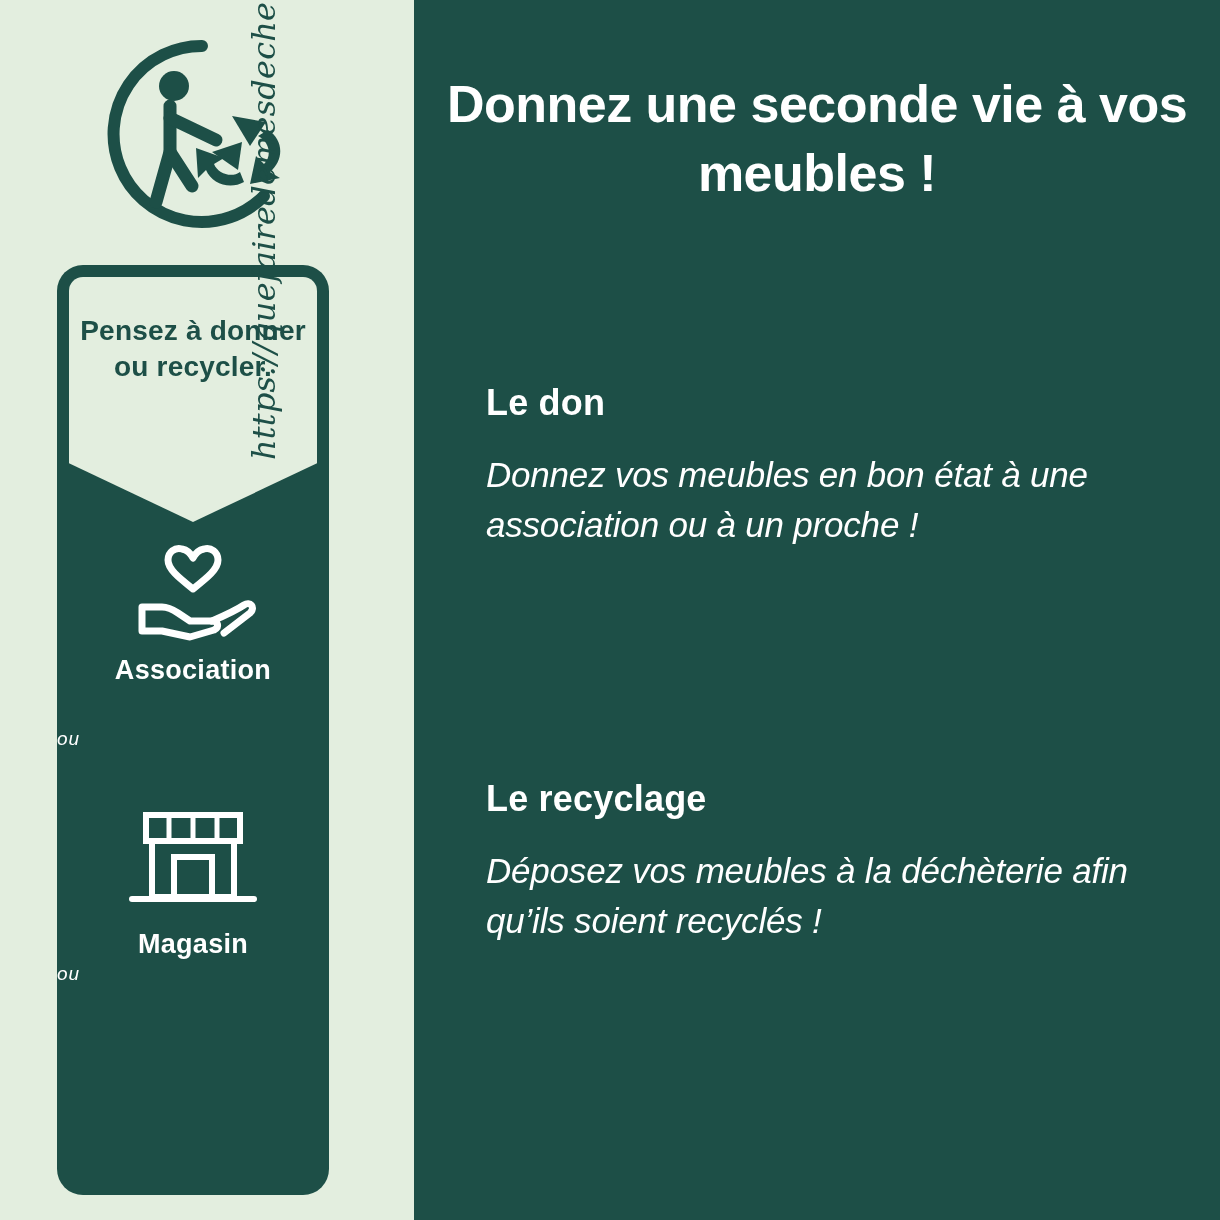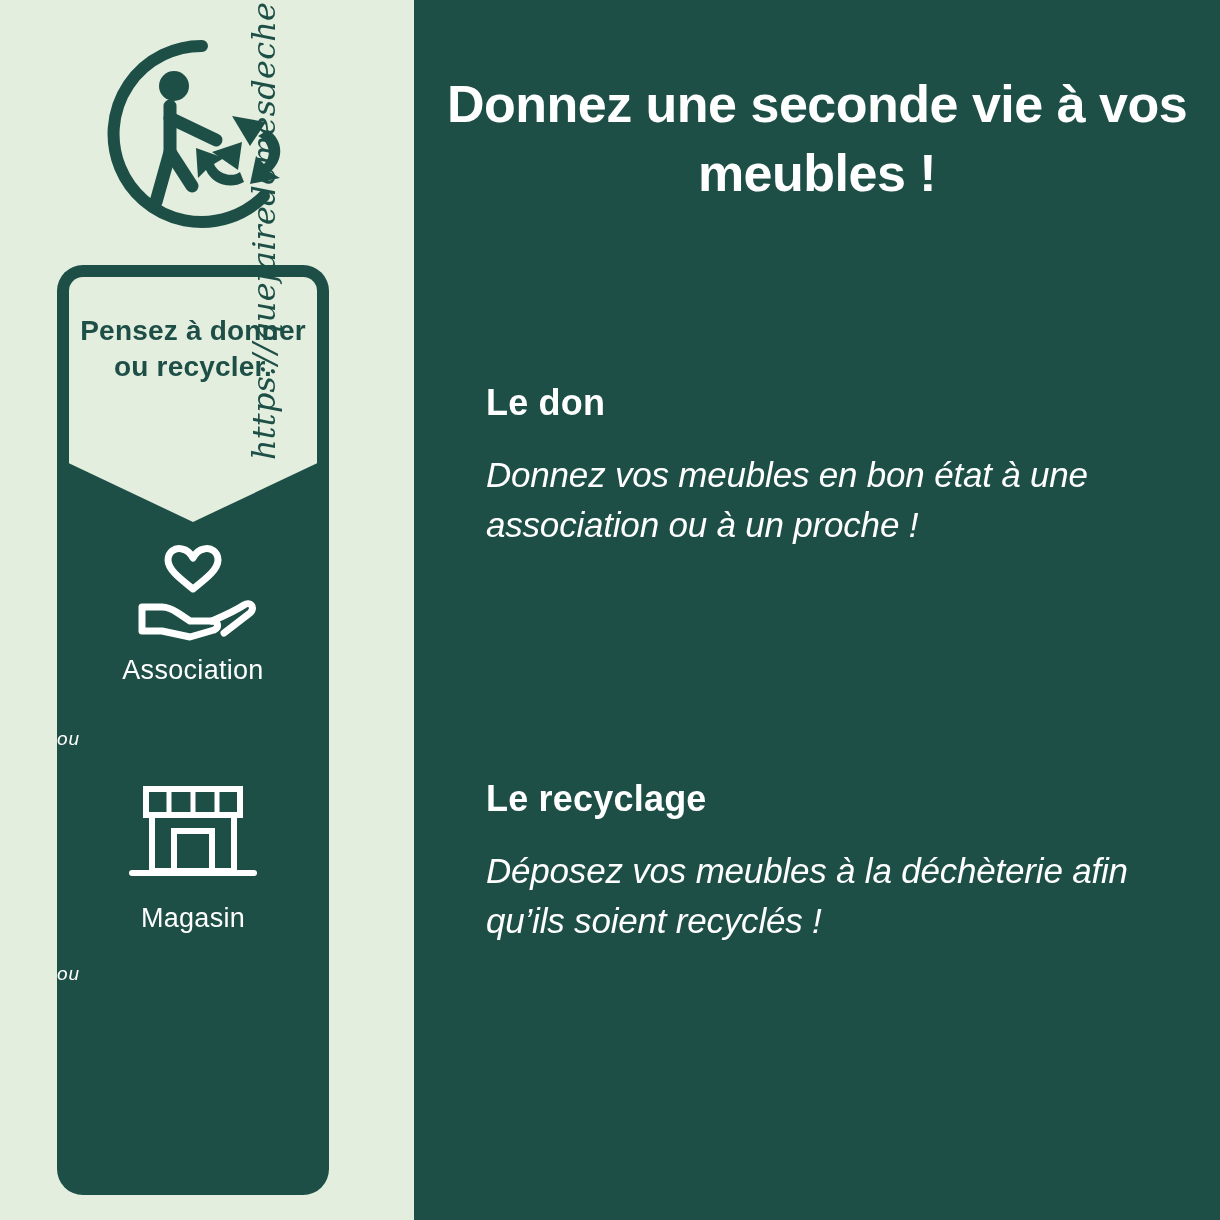--- a/index.html
+++ b/index.html
@@ -76,34 +76,34 @@
     width: 272px;
     text-align: center;
     color: #ffffff;
   }
   .step .step-icon {
     display: block;
     margin: 0 auto 10px auto;
   }
   .step .step-label {
     font-size: 27px;
-    font-weight: normal;
+    font-weight: bold;
     letter-spacing: 0.3px;
   }
   .or {
     position: absolute;
     width: 272px;
     color: #ffffff;
     font-size: 19px;
     font-style: italic;
     letter-spacing: 1px;
   }
   #step-association { top: 280px; }
   #or-1            { top: 463px; }
-  #step-magasin    { top: 514px; }
+  #step-magasin    { top: 540px; }
   #or-2            { top: 698px; }
   #step-decheterie { top: 740px; }
 
   
   .url {
     position: absolute;
     left: 245px;
     top: 460px;
     width: 620px;
     transform: rotate(-90deg);

